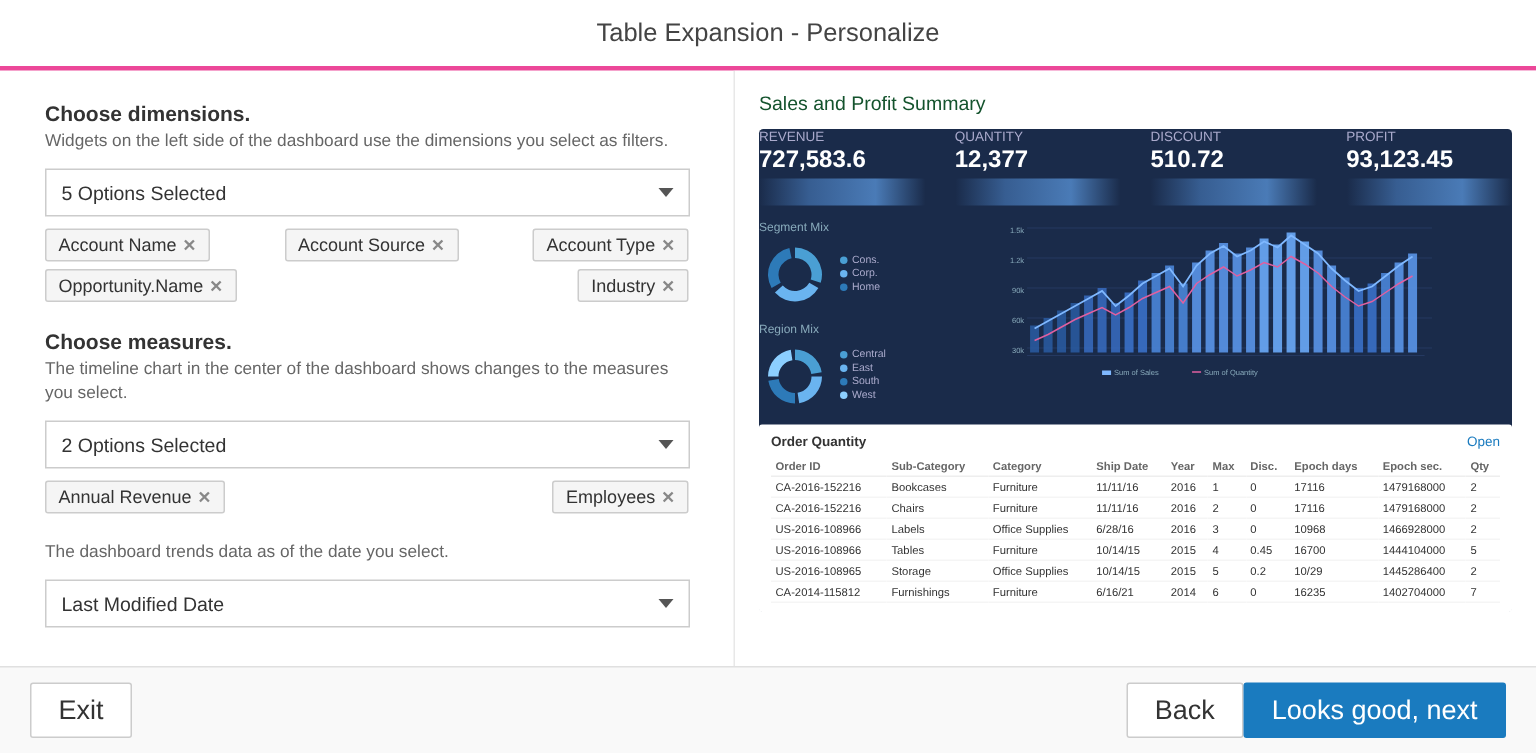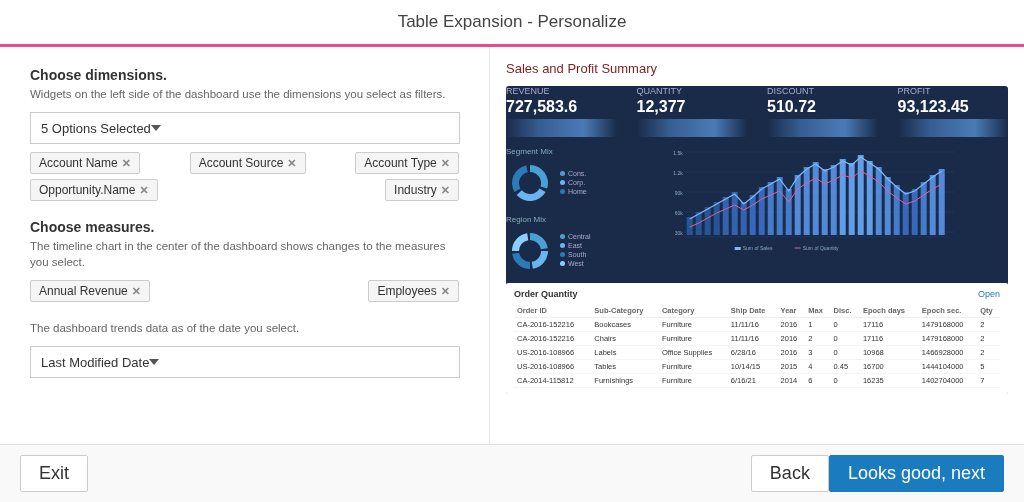--- a/index.html
+++ b/index.html
@@ -45,20 +45,21 @@
       line-height: 1.4;
     }
 
     .dropdown-select {
       width: 430px;
       height: 32px;
       border: 1px solid #ccc;
       background: #fff;
       display: flex;
       align-items: center;
+      justify-content: space-between;
       padding: 0 10px;
       cursor: pointer;
       margin-bottom: 8px;
     }
     .dropdown-select span {
       font-size: 13px;
       color: #333;
     }
     .dropdown-arrow {
       width: 0;
@@ -96,21 +97,21 @@
     
     .right-panel {
       flex: 1;
       padding: 14px 16px;
       background: #fff;
       overflow: hidden;
     }
 
     .chart-title {
       font-size: 13px;
-      color: #7f1d1d;
+      color: #14532d;
       margin-bottom: 10px;
     }
 
     .dashboard-card {
       background: #1a2b4a;
       border-radius: 3px;
       color: #fff;
     }
 
     .metrics-row {
@@ -300,20 +301,24 @@
           <span class="tag">
             <span>Industry</span>
             <span class="tag-close">✕</span>
           </span>
         </div>
     </div>
 
     <div class="section">
       <div class="section-title">Choose measures.</div>
       <div class="section-desc">The timeline chart in the center of the dashboard shows changes to the measures you select.</div>
+      <div class="dropdown-select">
+        <span>2 Options Selected</span>
+        <div class="dropdown-arrow"></div>
+      </div>
       <div class="tags-container" id="meas-tags">
           <span class="tag">
             <span>Annual Revenue</span>
             <span class="tag-close">✕</span>
           </span>
           <span class="tag">
             <span>Employees</span>
             <span class="tag-close">✕</span>
           </span>
         </div>
@@ -537,20 +542,32 @@
                 <td>Furniture</td>
                 <td>10/14/15</td>
                 <td>2015</td>
                 <td>4</td>
                 <td>0.45</td>
                 <td>16700</td>
                 <td>1444104000</td>
                 <td>5</td>
               </tr>
               <tr>
+                <td>US-2016-108965</td>
+                <td>Storage</td>
+                <td>Office Supplies</td>
+                <td>10/14/15</td>
+                <td>2015</td>
+                <td>5</td>
+                <td>0.2</td>
+                <td>10/29</td>
+                <td>1445286400</td>
+                <td>2</td>
+              </tr>
+              <tr>
                 <td>CA-2014-115812</td>
                 <td>Furnishings</td>
                 <td>Furniture</td>
                 <td>6/16/21</td>
                 <td>2014</td>
                 <td>6</td>
                 <td>0</td>
                 <td>16235</td>
                 <td>1402704000</td>
                 <td>7</td>

